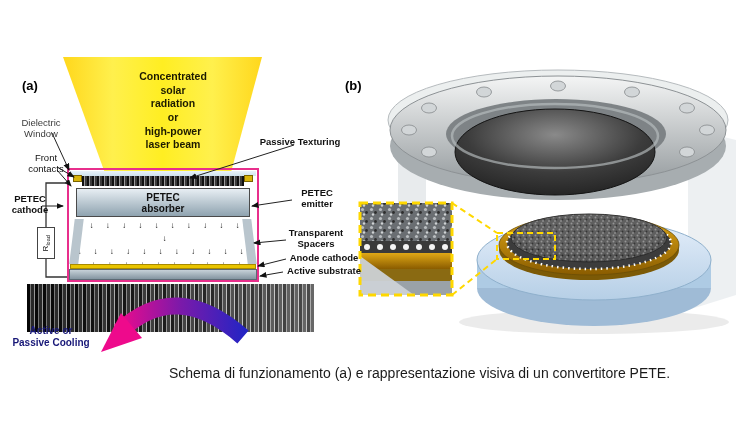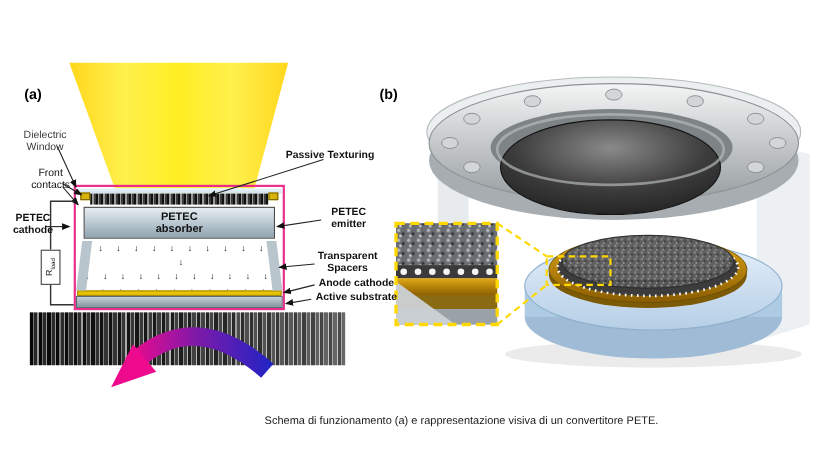--- a/index.html
+++ b/index.html
@@ -33,21 +33,21 @@
     background:
       linear-gradient(90deg,rgba(0,0,0,.18),rgba(255,255,255,.10) 55%,rgba(255,255,255,.28)),
       repeating-linear-gradient(90deg,#070707 0 3px,#8d8d8d 3px 4px,#2e2e2e 4px 7px,#b5b5b5 7px 8px);}
   .rload-box{position:absolute;z-index:4;border:1px solid #444;background:#fff;
              display:flex;align-items:center;justify-content:center;box-sizing:border-box;}
   .rload-box .rot{transform:rotate(-90deg);font-size:8px;color:#111;white-space:nowrap;}
   .rload-box .sub{font-size:5.5px;vertical-align:sub;}
   .cooling{position:absolute;z-index:4;width:86px;text-align:center;white-space:pre-line;
            font-weight:700;font-size:10px;line-height:1.2;color:#181878;}
   .caption{position:absolute;z-index:4;left:105px;right:10px;top:365px;text-align:center;
-           font-size:10px;color:#1a1a1a;margin-top:12px;}
+           font-size:14px;color:#1a1a1a;}
 </style>
 </head>
 <body>
 
 <div id="canvas">
 
   <svg id="bg" class="layer" width="744" height="430" viewBox="0 0 744 430">
     <defs>
       <linearGradient id="beamGrad" x1="0" y1="0" x2="1" y2="0">
         <stop offset="0" stop-color="#ffd71c"></stop>
@@ -223,31 +223,39 @@
 
     <g>
       <path d="M243,337 Q176,278 120,331" stroke="url(#coolGrad)" stroke-width="17" fill="none"></path>
       <polygon points="101,352 121,313 142,338" fill="#ee0a8c"></polygon>
     </g>
   </svg>
 
   <div class="panel-tag" style="left:22px;top:78px;">(a)</div>
   <div class="panel-tag" style="left:345px;top:78px;">(b)</div>
 
+  <div class="beam-text" style="left:119px;top:70px;">Concentrated
+solar
+radiation
+or
+high-power
+laser beam</div>
 
   <div class="lbl gray" style="left:12px;top:118px;width:58px;">Dielectric
 Window</div>
   <div class="lbl" style="left:22px;top:153px;width:48px;">Front
 contacts</div>
   <div class="lbl bold" style="left:2px;top:194px;width:56px;">PETEC
 cathode</div>
 
   <div class="lbl bold" style="left:256px;top:137px;width:88px;">Passive Texturing</div>
   <div class="lbl bold" style="left:292px;top:188px;width:50px;">PETEC
 emitter</div>
   <div class="lbl bold" style="left:287px;top:228px;width:58px;">Transparent
 Spacers</div>
   <div class="lbl bold" style="left:284px;top:253px;width:80px;">Anode cathode</div>
   <div class="lbl bold" style="left:281px;top:266px;width:86px;">Active substrate</div>
 
+  <div class="cooling" style="left:8px;top:325px;">Active or
+Passive Cooling</div>
 
   <div class="caption">Schema di funzionamento (a) e rappresentazione visiva di un convertitore PETE.</div>
 </div>
 
 </body></html>

